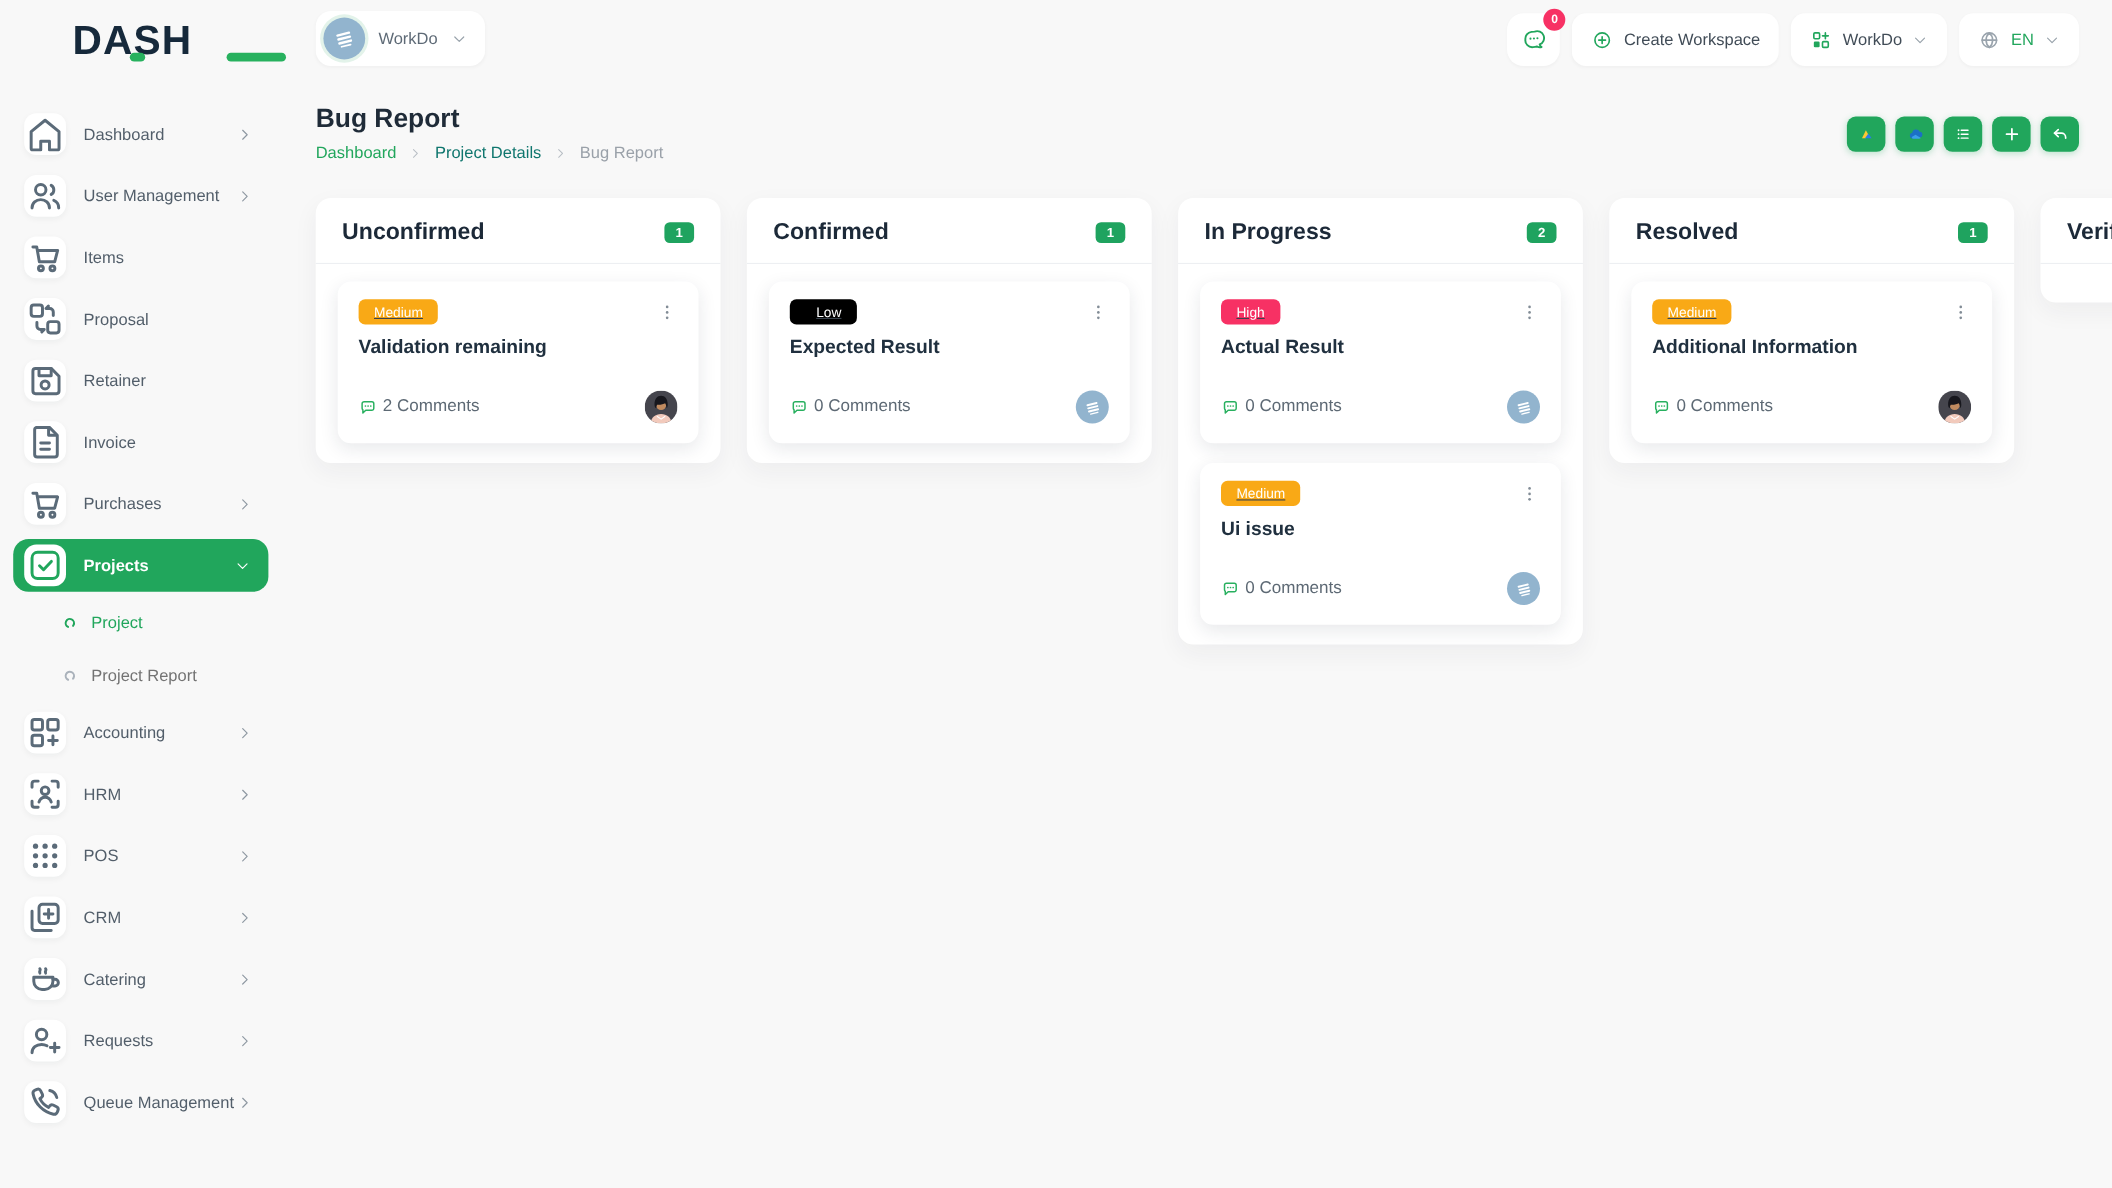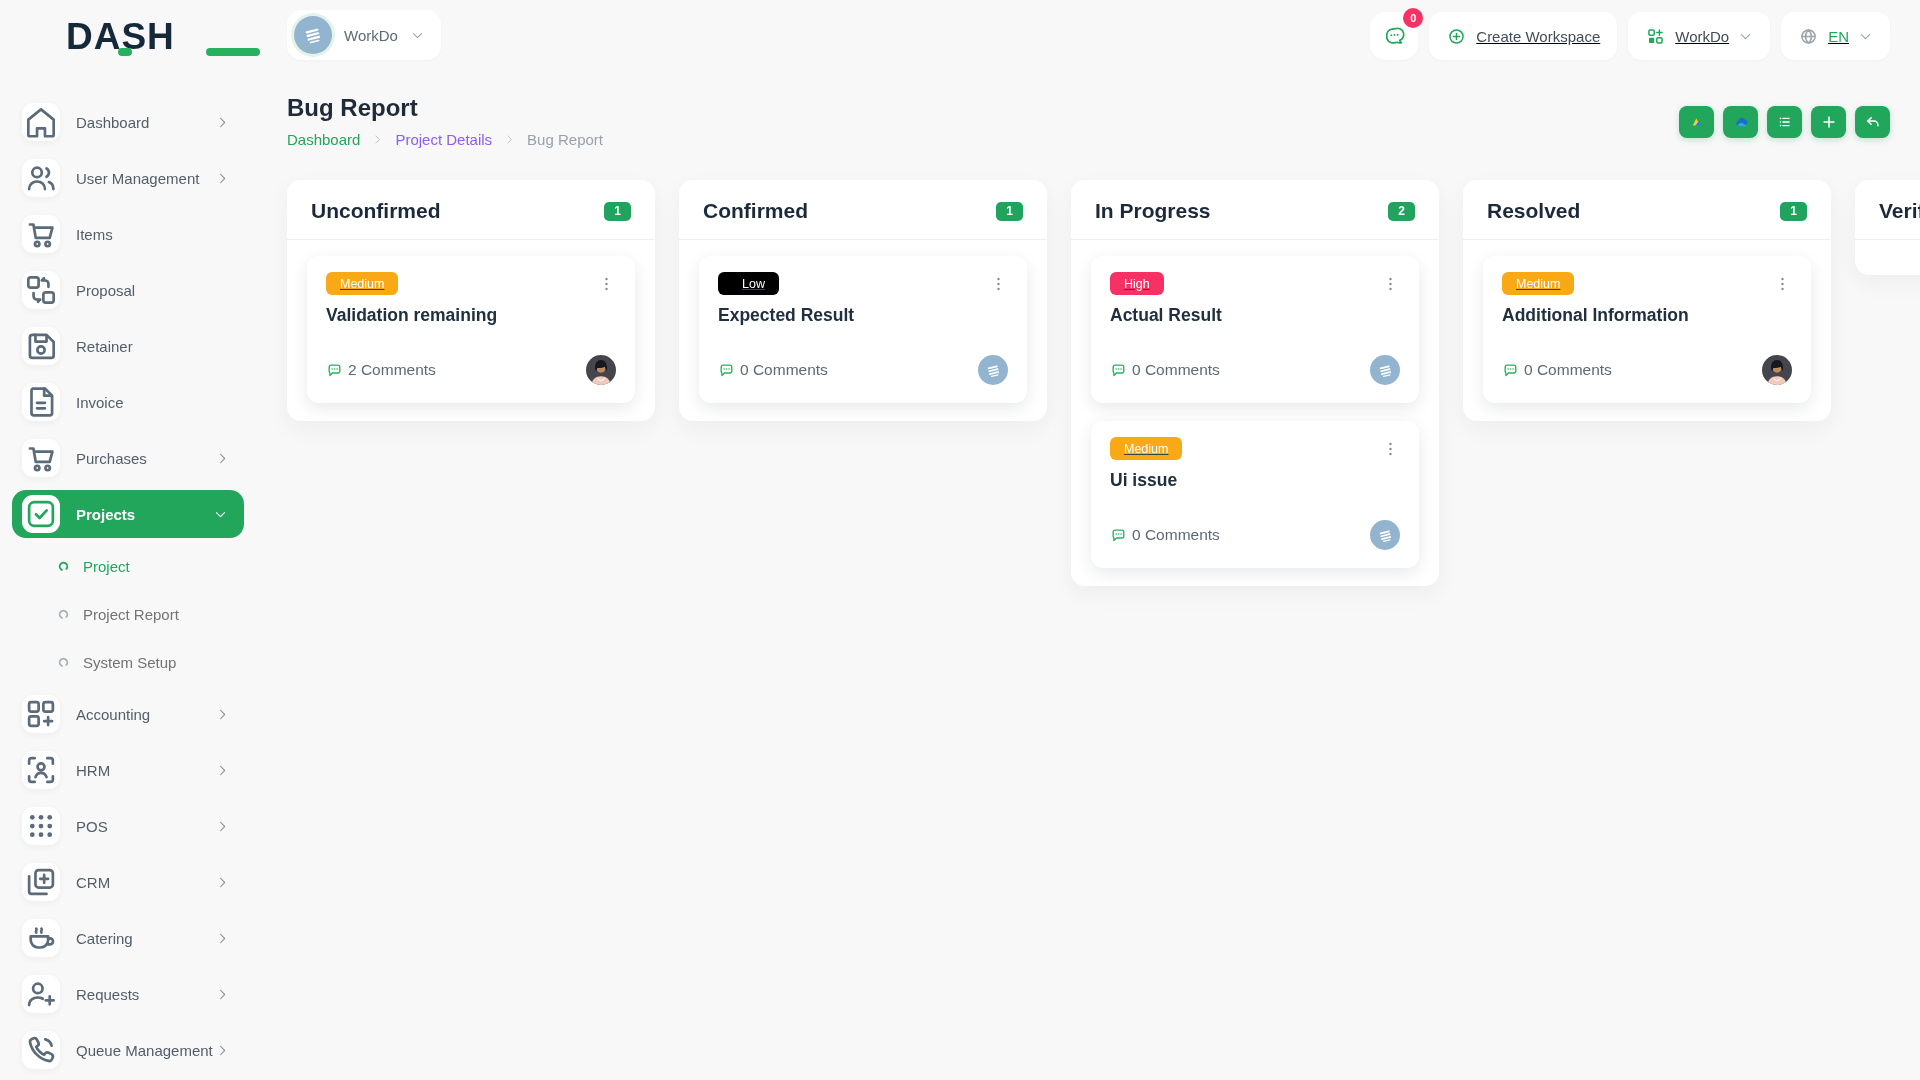--- a/index.html
+++ b/index.html
@@ -32,21 +32,21 @@
   .ws-label{font-size:15px;color:#5e6a76;}
   .chev{width:15px;height:15px;color:#98a2ab;}
   .top-right{position:absolute;right:30px;top:11px;height:50px;display:flex;align-items:center;gap:11px;}
   .chat-btn{position:relative;width:48px;height:48px;border:none;border-radius:15px;background:#fff;cursor:pointer;
     display:flex;align-items:center;justify-content:center;box-shadow:0 1px 3px rgba(20,30,40,.03);}
   .chat-btn .icn{width:23px;height:23px;color:var(--primary-green);}
   .chat-badge{position:absolute;top:-4px;right:-5px;min-width:20px;height:20px;border-radius:50%;
     background:var(--notification-pink);color:#fff;font-size:11px;font-weight:bold;
     display:flex;align-items:center;justify-content:center;}
   .pill{height:48px;border:none;background:#fff;border-radius:13px;display:flex;align-items:center;gap:9px;
-    padding:0 17px;cursor:pointer;box-shadow:0 1px 3px rgba(20,30,40,.03);text-decoration:underline;}
+    padding:0 17px;cursor:pointer;box-shadow:0 1px 3px rgba(20,30,40,.03);}
   .pill .icn.accent{color:var(--primary-green);width:21px;height:21px;}
   .pill .icn.globe{color:#9aa4ad;width:21px;height:21px;}
   .pill-label{font-size:15px;color:#414c57;}
   .pill-label.lang{color:var(--primary-green);}
 
   
   .sidebar{position:absolute;left:0;top:72px;width:256px;bottom:0;padding-top:22px;}
   .side-item{display:flex;align-items:center;height:56px;padding:0 26px 0 22px;cursor:pointer;}
   .icon-box{width:38px;height:38px;background:#fff;border-radius:11px;display:flex;align-items:center;justify-content:center;
     color:#5b6b79;box-shadow:0 2px 6px rgba(20,30,40,.05);flex:none;}
@@ -61,21 +61,21 @@
   .side-item.sub .side-label{margin-left:13px;color:#737373;}
   .side-item.sub.sub-active .side-label{color:var(--primary-green);}
   .side-item.sub.sub-active .bullet{color:var(--primary-green);}
 
   
   .main{position:absolute;left:256px;top:72px;right:0;bottom:0;}
   .page-title{position:absolute;left:31px;top:22px;font-size:24px;font-weight:bold;color:#1f2b38;}
   .breadcrumb{position:absolute;left:31px;top:59px;display:flex;align-items:center;gap:11px;font-size:15px;}
   .bc-sep{width:13px;height:13px;color:#b7bdc4;}
   .bc-link{color:var(--primary-green);cursor:pointer;}
-  .bc-mid{color:#8b5cf6;cursor:pointer;}
+  .bc-mid{color:#0f766e;cursor:pointer;}
   .bc-current{color:#9aa1a9;}
   .toolbar{position:absolute;right:30px;top:34px;display:flex;gap:9px;}
   .tool-btn{width:35px;height:32px;border:none;border-radius:8px;background:var(--primary-green);cursor:pointer;
     display:flex;align-items:center;justify-content:center;box-shadow:0 2px 6px rgba(33,166,92,.25);}
   .tool-btn .icn{width:18px;height:18px;color:#fff;}
 
   
   .board{position:absolute;left:31px;top:108px;display:flex;gap:24px;align-items:flex-start;width:2400px;}
   .kcol{width:368px;background:#fff;border-radius:14px;box-shadow:0 8px 22px rgba(30,42,56,.05);}
   .kcol-head{display:flex;align-items:center;justify-content:space-between;padding:19px 24px 16px;border-bottom:1px solid #edeff2;gap:17px;}
@@ -293,28 +293,20 @@
         <span class="side-label">Project</span>
       </div>
       <div class="side-item sub">
         <span class="icn bullet">
           <svg viewBox="0 0 24 24" fill="none" stroke="currentColor" stroke-width="3.4" stroke-linecap="round">
             <circle cx="12" cy="12" r="7" stroke-dasharray="34 10" transform="rotate(115 12 12)"></circle>
           </svg>
         </span>
         <span class="side-label">Project Report</span>
       </div>
-      <div class="side-item sub">
-        <span class="icn bullet">
-          <svg viewBox="0 0 24 24" fill="none" stroke="currentColor" stroke-width="3.4" stroke-linecap="round">
-            <circle cx="12" cy="12" r="7" stroke-dasharray="34 10" transform="rotate(115 12 12)"></circle>
-          </svg>
-        </span>
-        <span class="side-label">System Setup</span>
-      </div>
       <div class="side-item">
         <span class="icon-box">
           <svg viewBox="0 0 24 24" fill="none" stroke="currentColor" stroke-width="1.7" stroke-linecap="round" stroke-linejoin="round">
             <rect x="4.5" y="4.5" width="6" height="6" rx="1.3"></rect>
             <rect x="13.5" y="4.5" width="6" height="6" rx="1.3"></rect>
             <rect x="4.5" y="13.5" width="6" height="6" rx="1.3"></rect>
             <path d="M16.5 14v5M14 16.5h5"></path>
           </svg>
         </span>
         <span class="side-label">Accounting</span>

